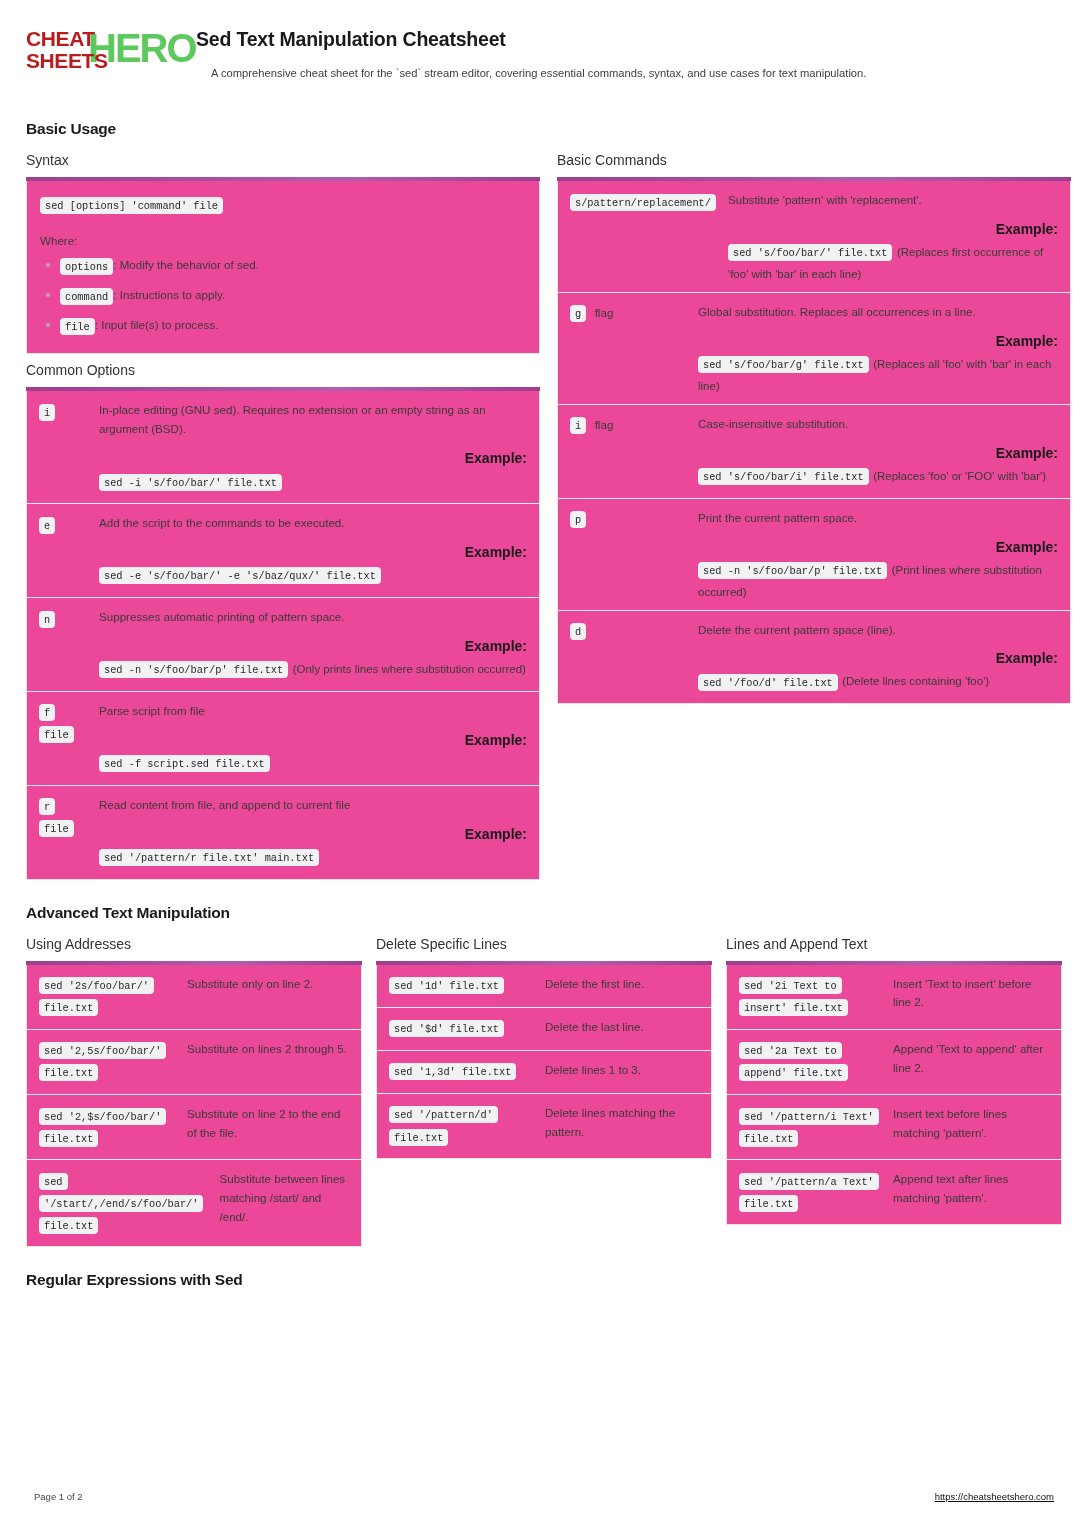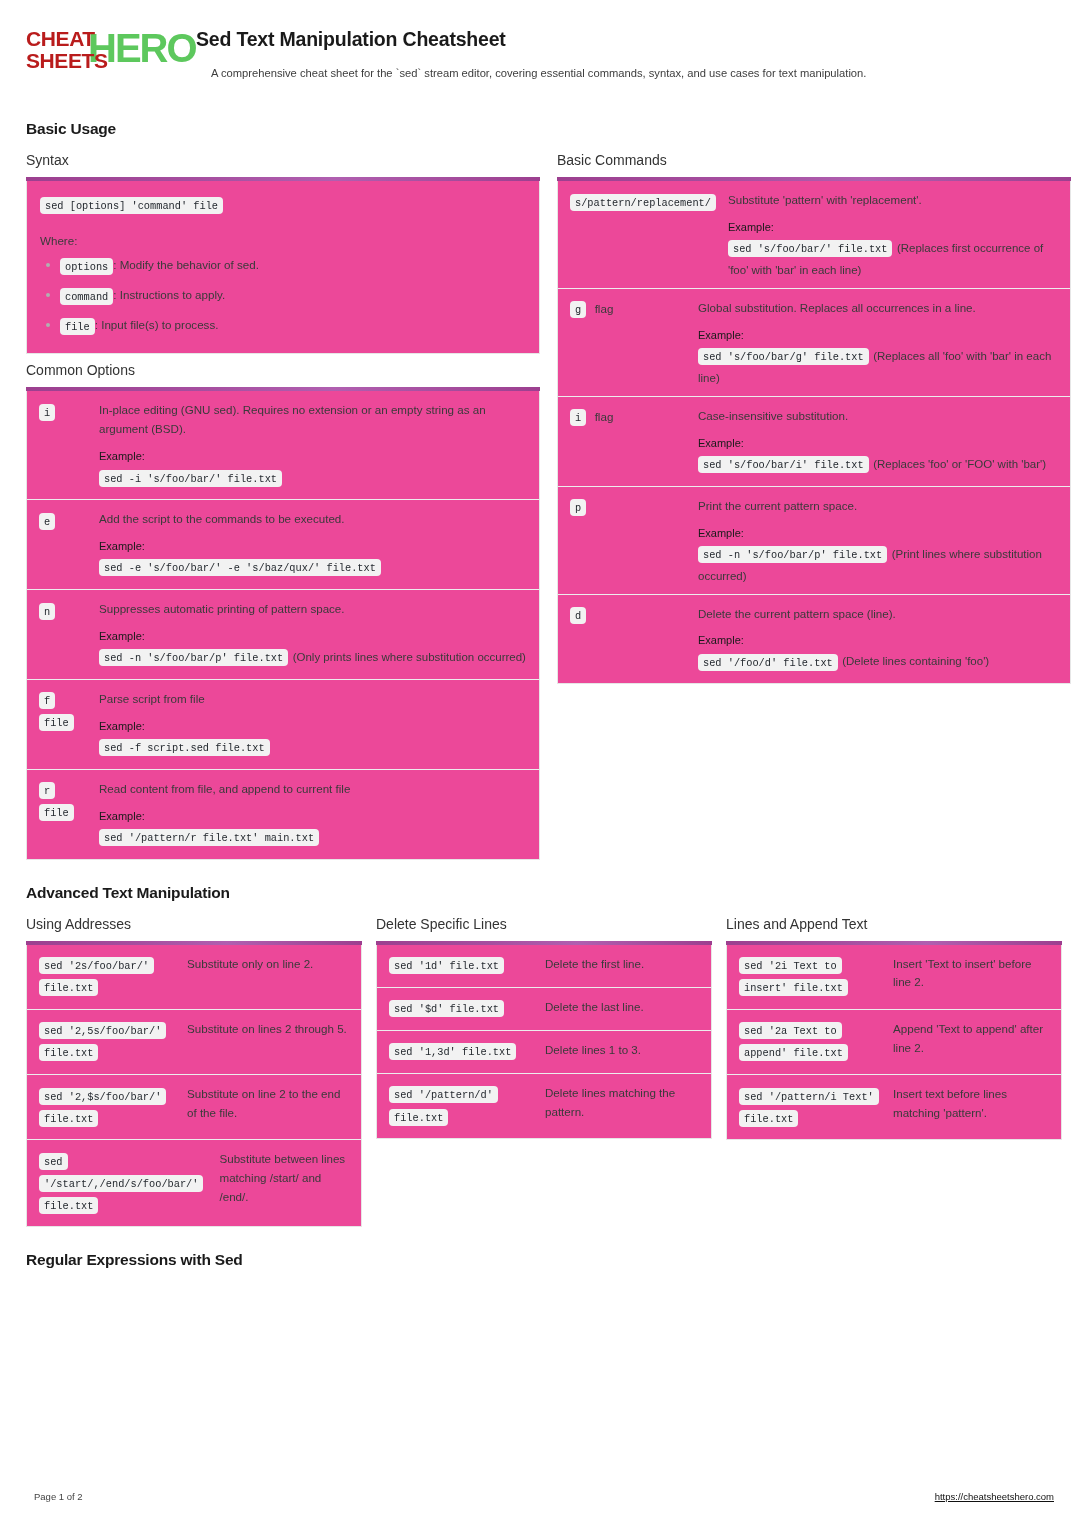--- a/index.html
+++ b/index.html
@@ -40,21 +40,21 @@
   .cellR { flex:1 1 auto; padding:10px 12px 10px 4px; }
 
   .codechip {
     display:inline; font-family:"Liberation Mono", monospace;
     font-size:10.3px; background:#f2f2f2; color:#24292f;
     border-radius:4px; padding:2.5px 5px;
     box-decoration-break:clone; -webkit-box-decoration-break:clone;
     line-height:2.05;
   }
   .desc { font-size:11.6px; color:#3a3a3a; line-height:1.62; }
-  .exlabel { font-weight:normal; font-size:11px; color:#1a1a1a; margin-top:11px; margin-bottom:5px; }
+  .exlabel { font-weight:bold; font-size:14px; color:#1a1a1a; margin-top:11px; margin-bottom:5px;text-align:right; }
   .note { font-size:11.5px; color:#3a3a3a; }
   .flagword { font-size:11.6px; color:#3a3a3a; margin-left:4px; }
 
   
   .syntaxbox { padding:13px 13px 14px 13px; }
   .where { font-size:11.6px; color:#3a3a3a; margin:18px 0 9px 0; }
   ul.bullets { margin:0; padding:0; list-style:none; }
   ul.bullets li { font-size:11.6px; color:#3a3a3a; line-height:1.55; margin-bottom:9px;
      padding-left:20px; position:relative; }
   ul.bullets li:last-child { margin-bottom:2px; }
@@ -351,20 +351,26 @@
             <div class="cellR">
                 <div class="desc">Append 'Text to append' after line 2.</div>
               </div>
           </div>
           <div class="row">
             <div class="cellL"><span class="codechip">sed '/pattern/i Text' file.txt</span></div>
             <div class="cellR">
                 <div class="desc">Insert text before lines matching 'pattern'.</div>
               </div>
           </div>
+          <div class="row">
+            <div class="cellL"><span class="codechip">sed '/pattern/a Text' file.txt</span></div>
+            <div class="cellR">
+                <div class="desc">Append text after lines matching 'pattern'.</div>
+              </div>
+          </div>
         </div>
       </div>
     </div>
 
   </div>
 
   <h2 class="sect">Regular Expressions with Sed</h2>
 
 </div>
 

